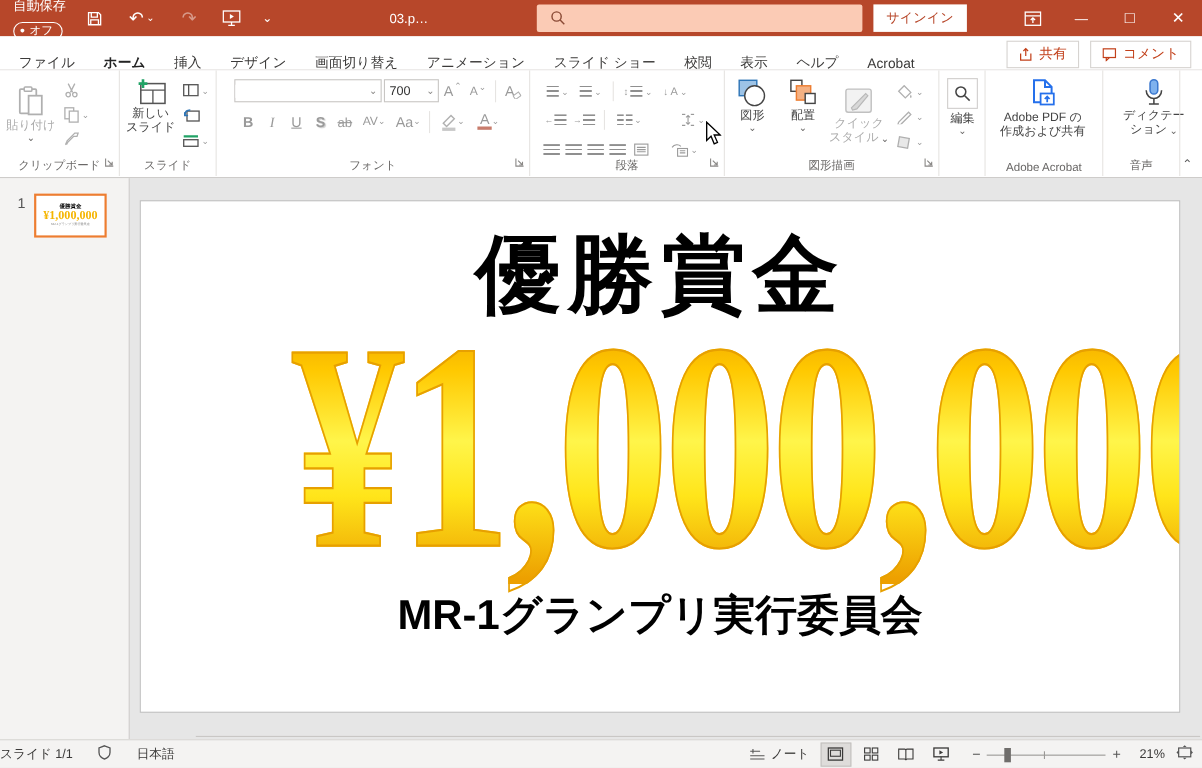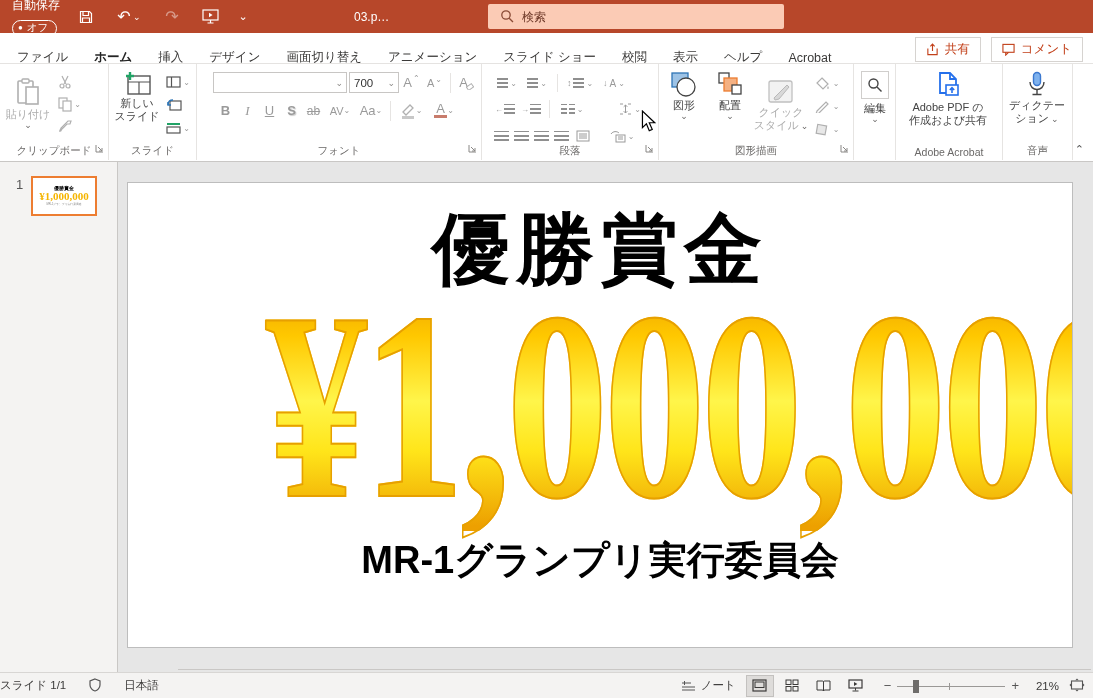--- a/index.html
+++ b/index.html
@@ -129,21 +129,33 @@
           </svg>
       </span>
       <span class="qat-chev">⌄</span>
     </div>
     <span class="filename">03.p…</span>
     <div class="searchbox">
       <svg width="14" height="14" viewBox="0 0 14 14">
           <circle cx="6" cy="6" r="4.2" fill="none" stroke="#8A4A35" stroke-width="1.3"></circle>
           <path d="M9.2 9.2L13 13" stroke="#8A4A35" stroke-width="1.3"></path>
         </svg>
-      <input type="text" placeholder="検索" style="">
+    </div>
+    <div class="tb-right">
+      <span class="signin">サインイン</span>
+      <span class="ribbonopts">
+        <svg width="16" height="14" viewBox="0 0 16 14">
+            <rect x="1" y="1" width="14" height="12" fill="none" stroke="#fff" stroke-width="1.2"></rect>
+            <path d="M1 4.5h14" stroke="#fff" stroke-width="1.2"></path>
+            <path d="M8 11V6.5M6 8.2L8 6.2l2 2" fill="none" stroke="#fff" stroke-width="1.2"></path>
+          </svg>
+      </span>
+      <span class="win-btn">—</span>
+      <span class="win-btn" style="font-size:15px;">□</span>
+      <span class="win-btn" style="font-size:14px;">✕</span>
     </div>
   </div>
 
   <div class="tabsrow">
     <div class="tabs">
       <span class="tab">ファイル</span>
       <span class="tab active">ホーム</span>
       <span class="tab">挿入</span>
       <span class="tab">デザイン</span>
       <span class="tab">画面切り替え</span>
@@ -477,21 +489,21 @@
             <rect x="11" y="14" width="12" height="10" fill="#fff" stroke="#2570EB" stroke-width="1.6"></rect>
             <path d="M17 22v-5M14.8 19l2.2-2.3 2.2 2.3" fill="none" stroke="#2570EB" stroke-width="1.6"></path>
           </svg>
         <span>Adobe PDF の</span>
         <span>作成および共有</span>
       </div>
       <div class="rgroup-label">Adobe Acrobat</div>
     </div>
 
     <div class="rgroup" style="width:70px;">
-      <div class="bigbtn" style="width:64px;">
+      <div class="bigbtn" style="width:64px;margin-left:12px;">
         <svg width="20" height="28" viewBox="0 0 20 28">
             <rect x="6.5" y="1.5" width="7" height="13" rx="3.5" fill="#7FB2EE" stroke="#3B78CF" stroke-width="1.4"></rect>
             <path d="M3 11c0 5 3.5 7.5 7 7.5s7-2.5 7-7.5" fill="none" stroke="#444" stroke-width="1.4"></path>
             <path d="M10 18.5V23M5.5 23.5h9" stroke="#444" stroke-width="1.4"></path>
           </svg>
         <span>ディクテー</span>
         <span style="display:flex;align-items:center;gap:2px;">
             <span>ション</span>
             <span class="chev">⌄</span>
           </span>

